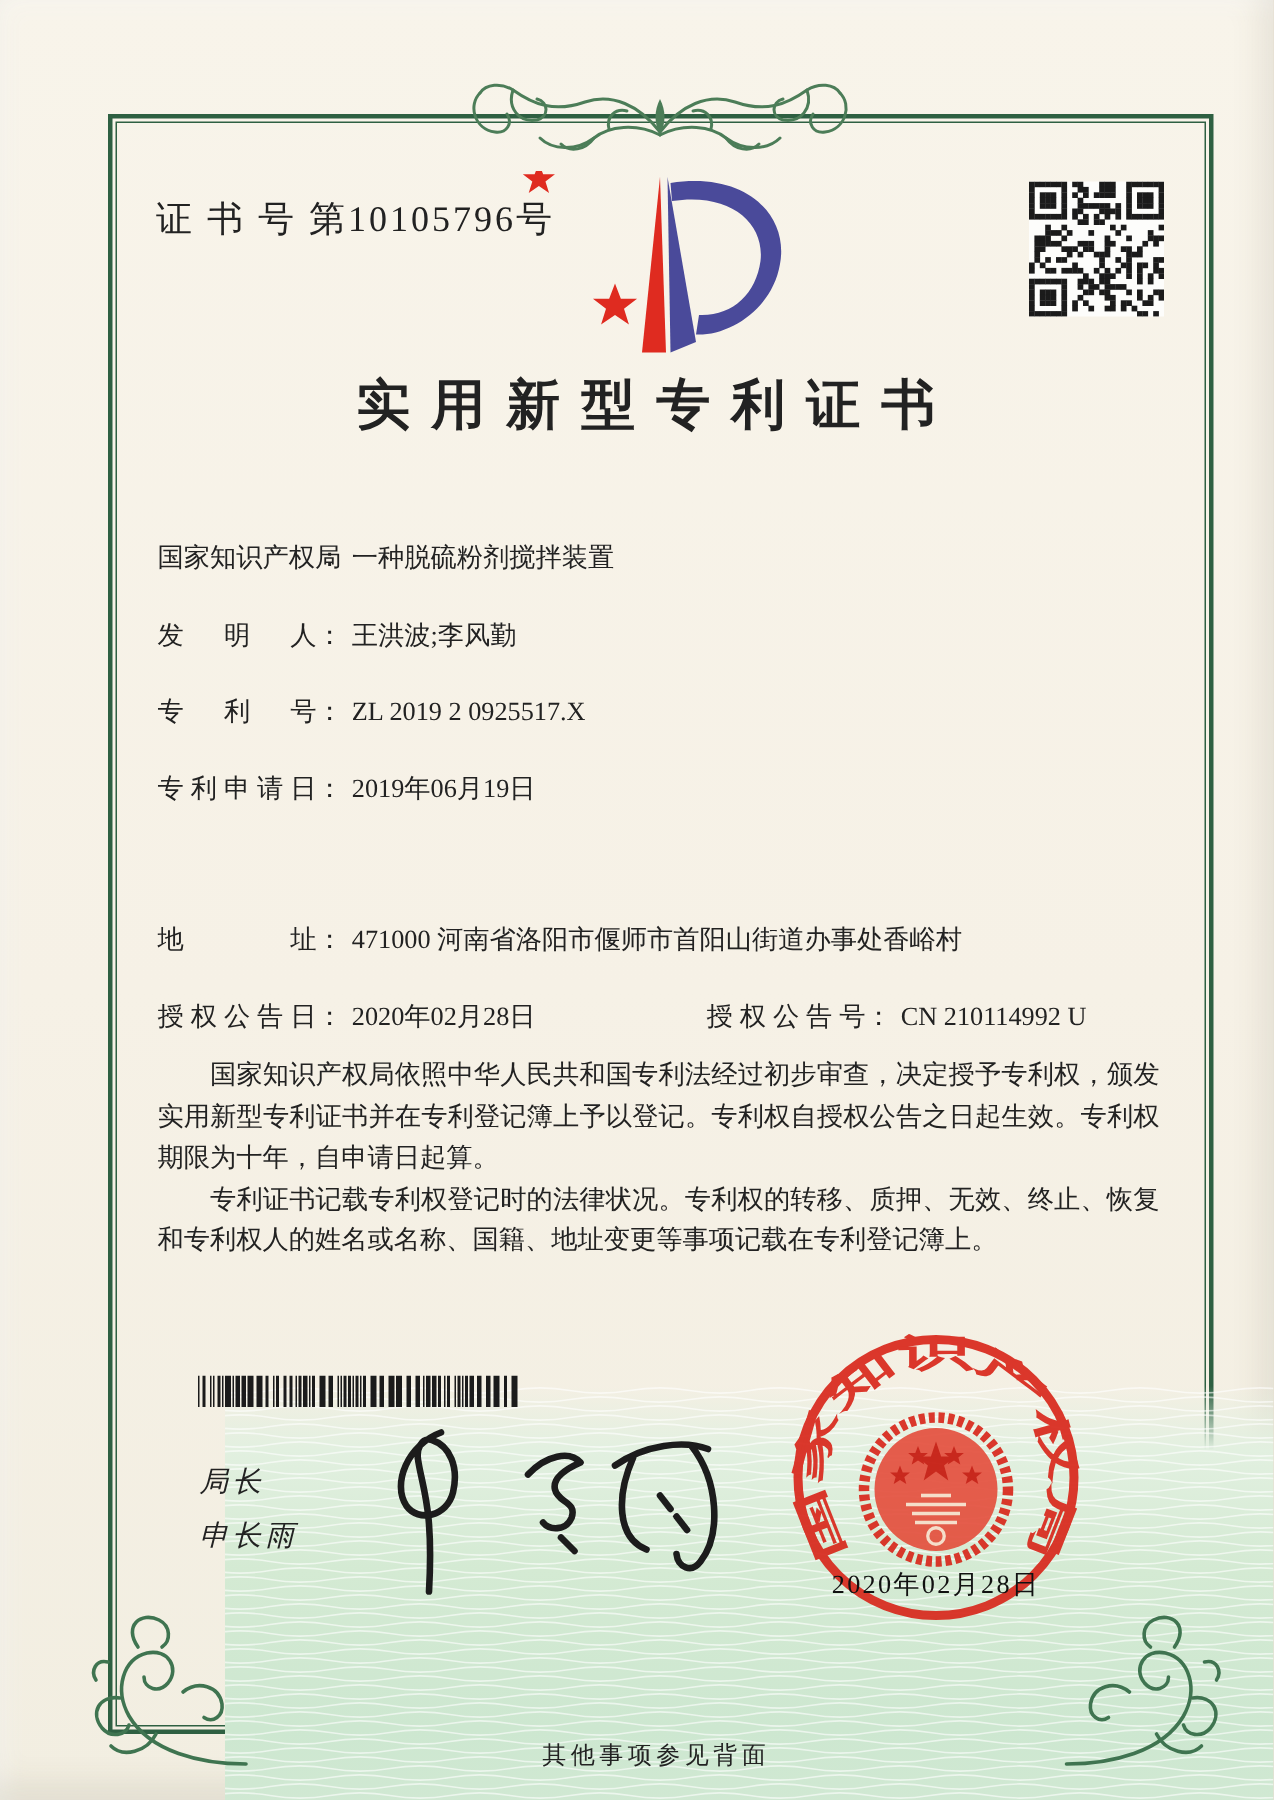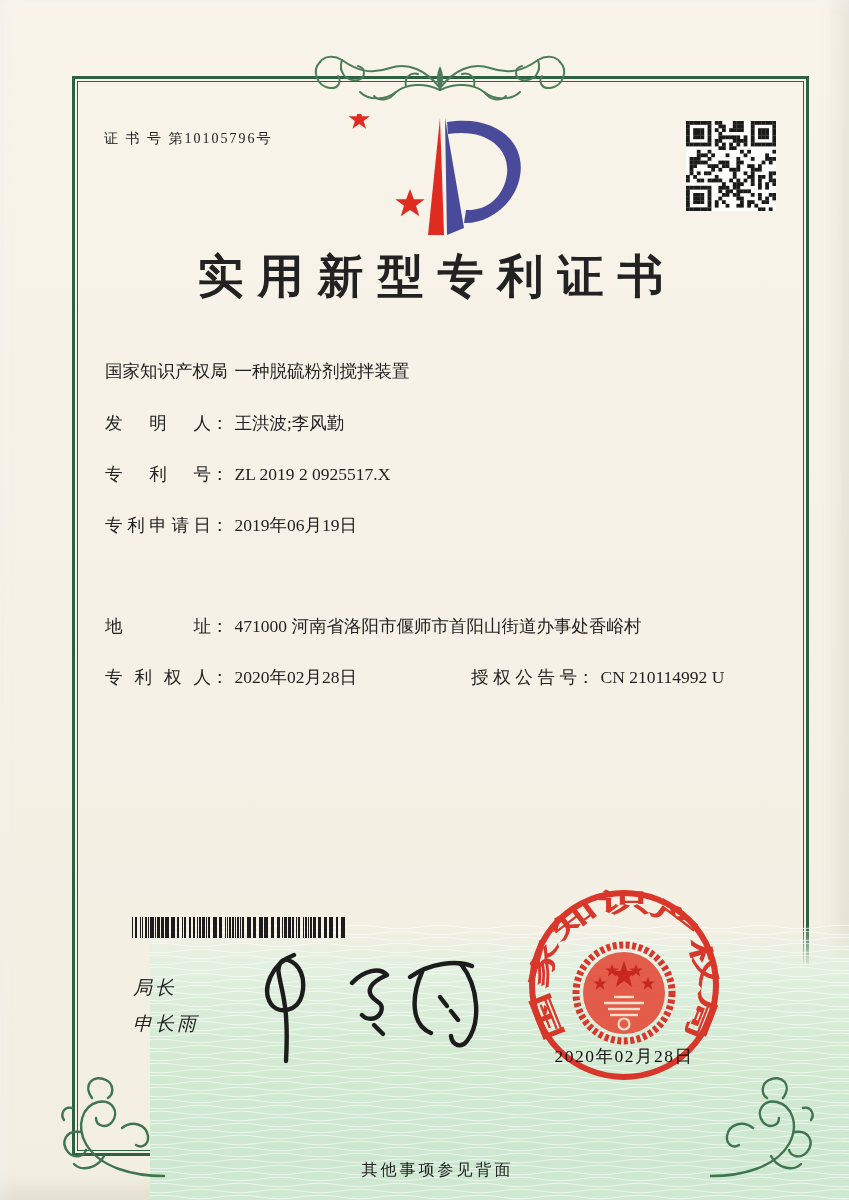--- a/index.html
+++ b/index.html
@@ -7,24 +7,24 @@
         background:linear-gradient(180deg,#f8f4ea 0%,#f6f1e6 55%,#f2eee1 100%);
         box-shadow:inset -7px -9px 22px rgba(90,80,60,.12), inset 4px 4px 14px rgba(255,255,255,.5);
         font-family:"Liberation Serif","DejaVu Serif",serif;color:#222;}
   
   .frame{position:absolute;left:72px;top:76px;width:731px;height:1074px;border:3px solid #2e6042;}
   .frame-inner{position:absolute;inset:2px;border:1px solid #2e6042;}
   
   .band{position:absolute;left:75px;top:845px;width:725px;height:305px;overflow:hidden;
         background:linear-gradient(180deg,rgba(214,236,215,0) 0%,#e2f0e0 14%,#d4ead3 40%,#cde7d0 75%,#d2e9d4 100%);}
   .band svg{position:absolute;left:0;top:0;}
-  .cert-no{position:absolute;left:104px;top:130px;font-size:14px;letter-spacing:2px;}
+  .cert-no{position:absolute;left:104px;top:130px;font-size:24px;letter-spacing:2px;}
   .logo{position:absolute;left:348px;top:114px;}
   .qr{position:absolute;left:686px;top:121px;width:90px;height:90px;background:#fdfdfb;}
-  .title{position:absolute;left:72px;right:46px;top:246px;text-align:center;font-size:46px;
+  .title{position:absolute;left:72px;right:46px;top:246px;text-align:center;font-size:36px;
          font-weight:600;letter-spacing:14px;}
   .frow{position:absolute;left:105px;font-size:17.5px;white-space:nowrap;}
   .flabel{display:inline-block;width:106px;text-align:justify;text-align-last:justify;}
   .fcolon{display:inline-block;margin-right:6px;}
   .pair2{display:inline-block;margin-left:114px;}
   .body-text{position:absolute;left:105px;top:703px;width:668px;font-size:17.5px;line-height:27.5px;
              text-align:justify;}
   .body-text p{margin:0;text-indent:2em;}
   .barcode{position:absolute;left:132px;top:917px;}
   .signer{position:absolute;left:133px;font-size:19px;letter-spacing:3px;font-style:italic;}
@@ -445,23 +445,27 @@
   <div class="frow" style="top:462px">
     <span class="flabel">专利号</span><span class="fcolon">：</span><span>ZL 2019 2 0925517.X</span>
   </div>
   <div class="frow" style="top:513px">
     <span class="flabel">专利申请日</span><span class="fcolon">：</span><span>2019年06月19日</span>
   </div>
   <div class="frow" style="top:614px">
     <span class="flabel">地址</span><span class="fcolon">：</span><span>471000 河南省洛阳市偃师市首阳山街道办事处香峪村</span>
   </div>
   <div class="frow" style="top:665px">
-    <span class="flabel">专利权人</span><span class="fcolon">：</span><span>2020年02月28日</span><span class="pair2"><span class="flabel">授权公告号</span><span class="fcolon">：</span><span>CN 210114992 U</span></span>
-  </div>
-
+    <span class="flabel">授权公告日</span><span class="fcolon">：</span><span>2020年02月28日</span><span class="pair2"><span class="flabel">授权公告号</span><span class="fcolon">：</span><span>CN 210114992 U</span></span>
+  </div>
+
+  <div class="body-text">
+    <p>国家知识产权局依照中华人民共和国专利法经过初步审查，决定授予专利权，颁发实用新型专利证书并在专利登记簿上予以登记。专利权自授权公告之日起生效。专利权期限为十年，自申请日起算。</p>
+    <p>专利证书记载专利权登记时的法律状况。专利权的转移、质押、无效、终止、恢复和专利权人的姓名或名称、国籍、地址变更等事项记载在专利登记簿上。</p>
+  </div>
 
   <svg class="barcode" id="barcode-svg" width="214" height="21">
       <rect x="0" y="0" width="1" height="21" fill="#1b1b1b"></rect>
       <rect x="3" y="0" width="2" height="21" fill="#1b1b1b"></rect>
       <rect x="8" y="0" width="1" height="21" fill="#1b1b1b"></rect>
       <rect x="10" y="0" width="1" height="21" fill="#1b1b1b"></rect>
       <rect x="13" y="0" width="2" height="21" fill="#1b1b1b"></rect>
       <rect x="16" y="0" width="1" height="21" fill="#1b1b1b"></rect>
       <rect x="18" y="0" width="4" height="21" fill="#1b1b1b"></rect>
       <rect x="23" y="0" width="1" height="21" fill="#1b1b1b"></rect>

